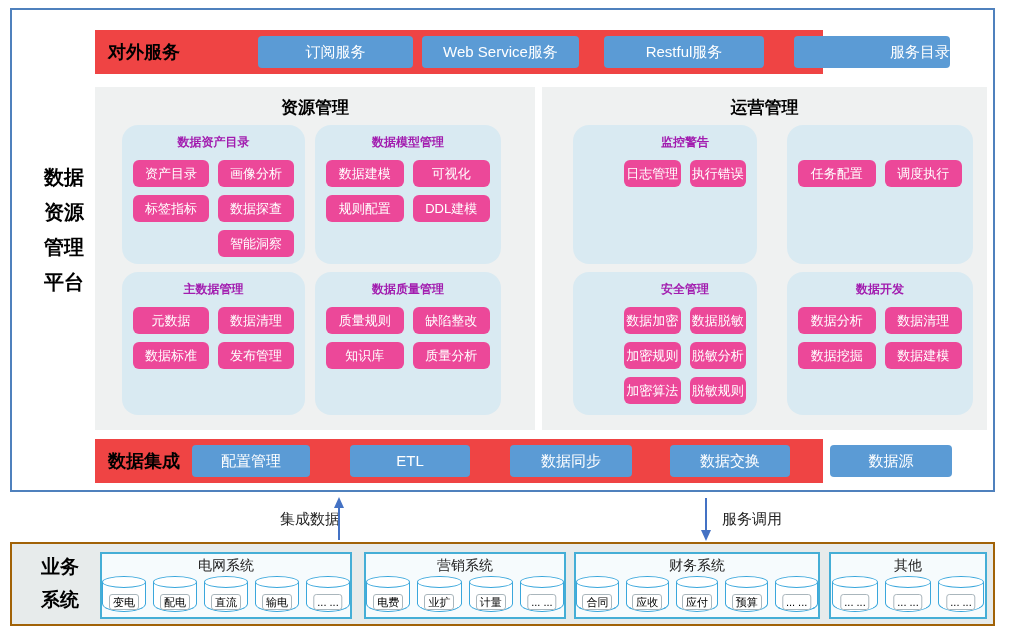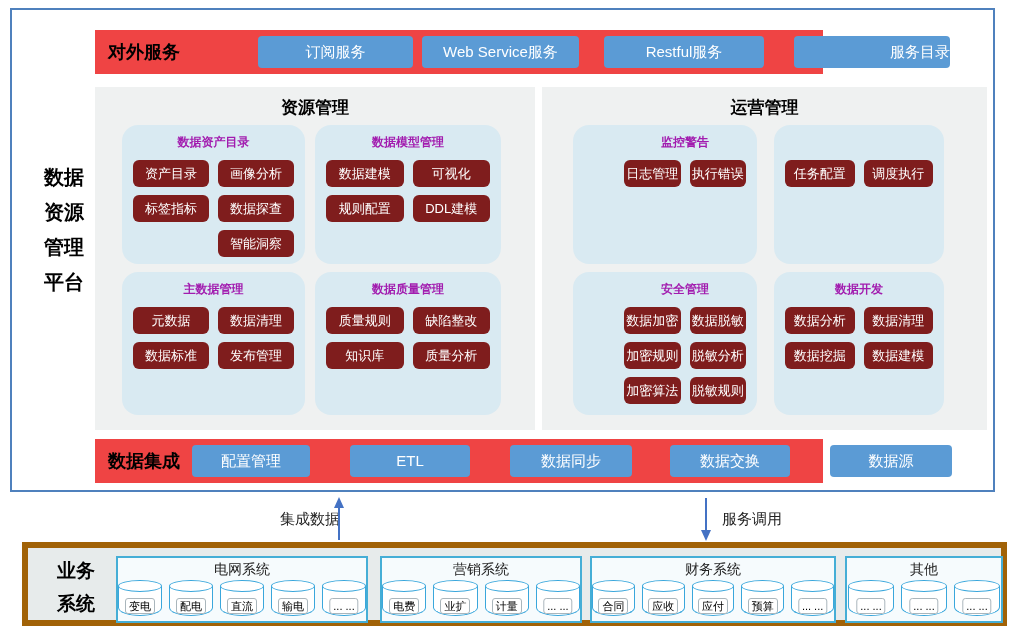--- a/index.html
+++ b/index.html
@@ -29,34 +29,34 @@
   .panel-right { left:530px; width:445px; }
   .panel-title { text-align:center; font-size:17px; font-weight:bold; padding-top:9px; color:#000; }
 
   .block { position:absolute; background:#d9eaf2; border-radius:16px; }
   .block-title { text-align:center; font-size:12px; font-weight:bold; padding-top:9px; height:31px; color:#a21caf; }
   .row1a { left:27px;  top:38px;  width:183px; height:139px; }
   .row1b { left:220px; top:38px;  width:186px; height:139px; }
   .row2a { left:27px;  top:185px; width:183px; height:143px; }
   .row2b { left:220px; top:185px; width:186px; height:143px; }
   .panel-right .row1a, .panel-right .row2a { left:31px; width:184px;padding-left:40px; }
-  .panel-right .row1b, .panel-right .row2b { left:232px; width:170px; }
+  .panel-right .row1b, .panel-right .row2b { left:245px; width:186px; }
 
   .btn-grid { display:grid; grid-template-columns:1fr 1fr; gap:8px 9px; padding:4px 11px 0 11px; }
-  .sbtn { background:#7f1d1d; color:#fff; height:27px; line-height:27px;
+  .sbtn { background:#ec4899; color:#fff; height:27px; line-height:27px;
           border-radius:6px; text-align:center; font-size:13px; white-space:nowrap; overflow:hidden; }
   .col2 { grid-column:2; }
 
   
   .flow-label { position:absolute; font-size:15px; color:#222; }
   .arrow-svg { position:absolute; }
 
   
-  .biz-band { position:absolute; left:22px; top:542px; width:985px; height:84px;
-              background:#e7ebeb; border:6px solid #a16207; }
+  .biz-band { position:absolute; left:10px; top:542px; width:985px; height:84px;
+              background:#e7ebeb; border:2px solid #a16207; }
   .biz-label { position:absolute; left:16px; top:6px; width:64px; font-size:19px;
                font-weight:bold; text-align:center; line-height:33px; color:#000; }
   .group { position:absolute; top:8px; height:67px; background:#f6fbfd; border:2px solid #45aed6; }
   .group-title { text-align:center; font-size:14px; color:#222; padding-top:3px; height:22px; }
   .cyl-row { display:flex; justify-content:center; gap:7px; }
   .cyl { position:relative; width:46px; height:37px; }
   .cyl-top { position:absolute; left:0; top:0; width:100%; height:12px; background:#fff;
              border:1.5px solid #3aa7dc; border-radius:50%; z-index:2; }
   .cyl-body { position:absolute; left:0; top:6px; width:100%; height:30px; background:#fff;
               border:1.5px solid #3aa7dc; border-top:none;

